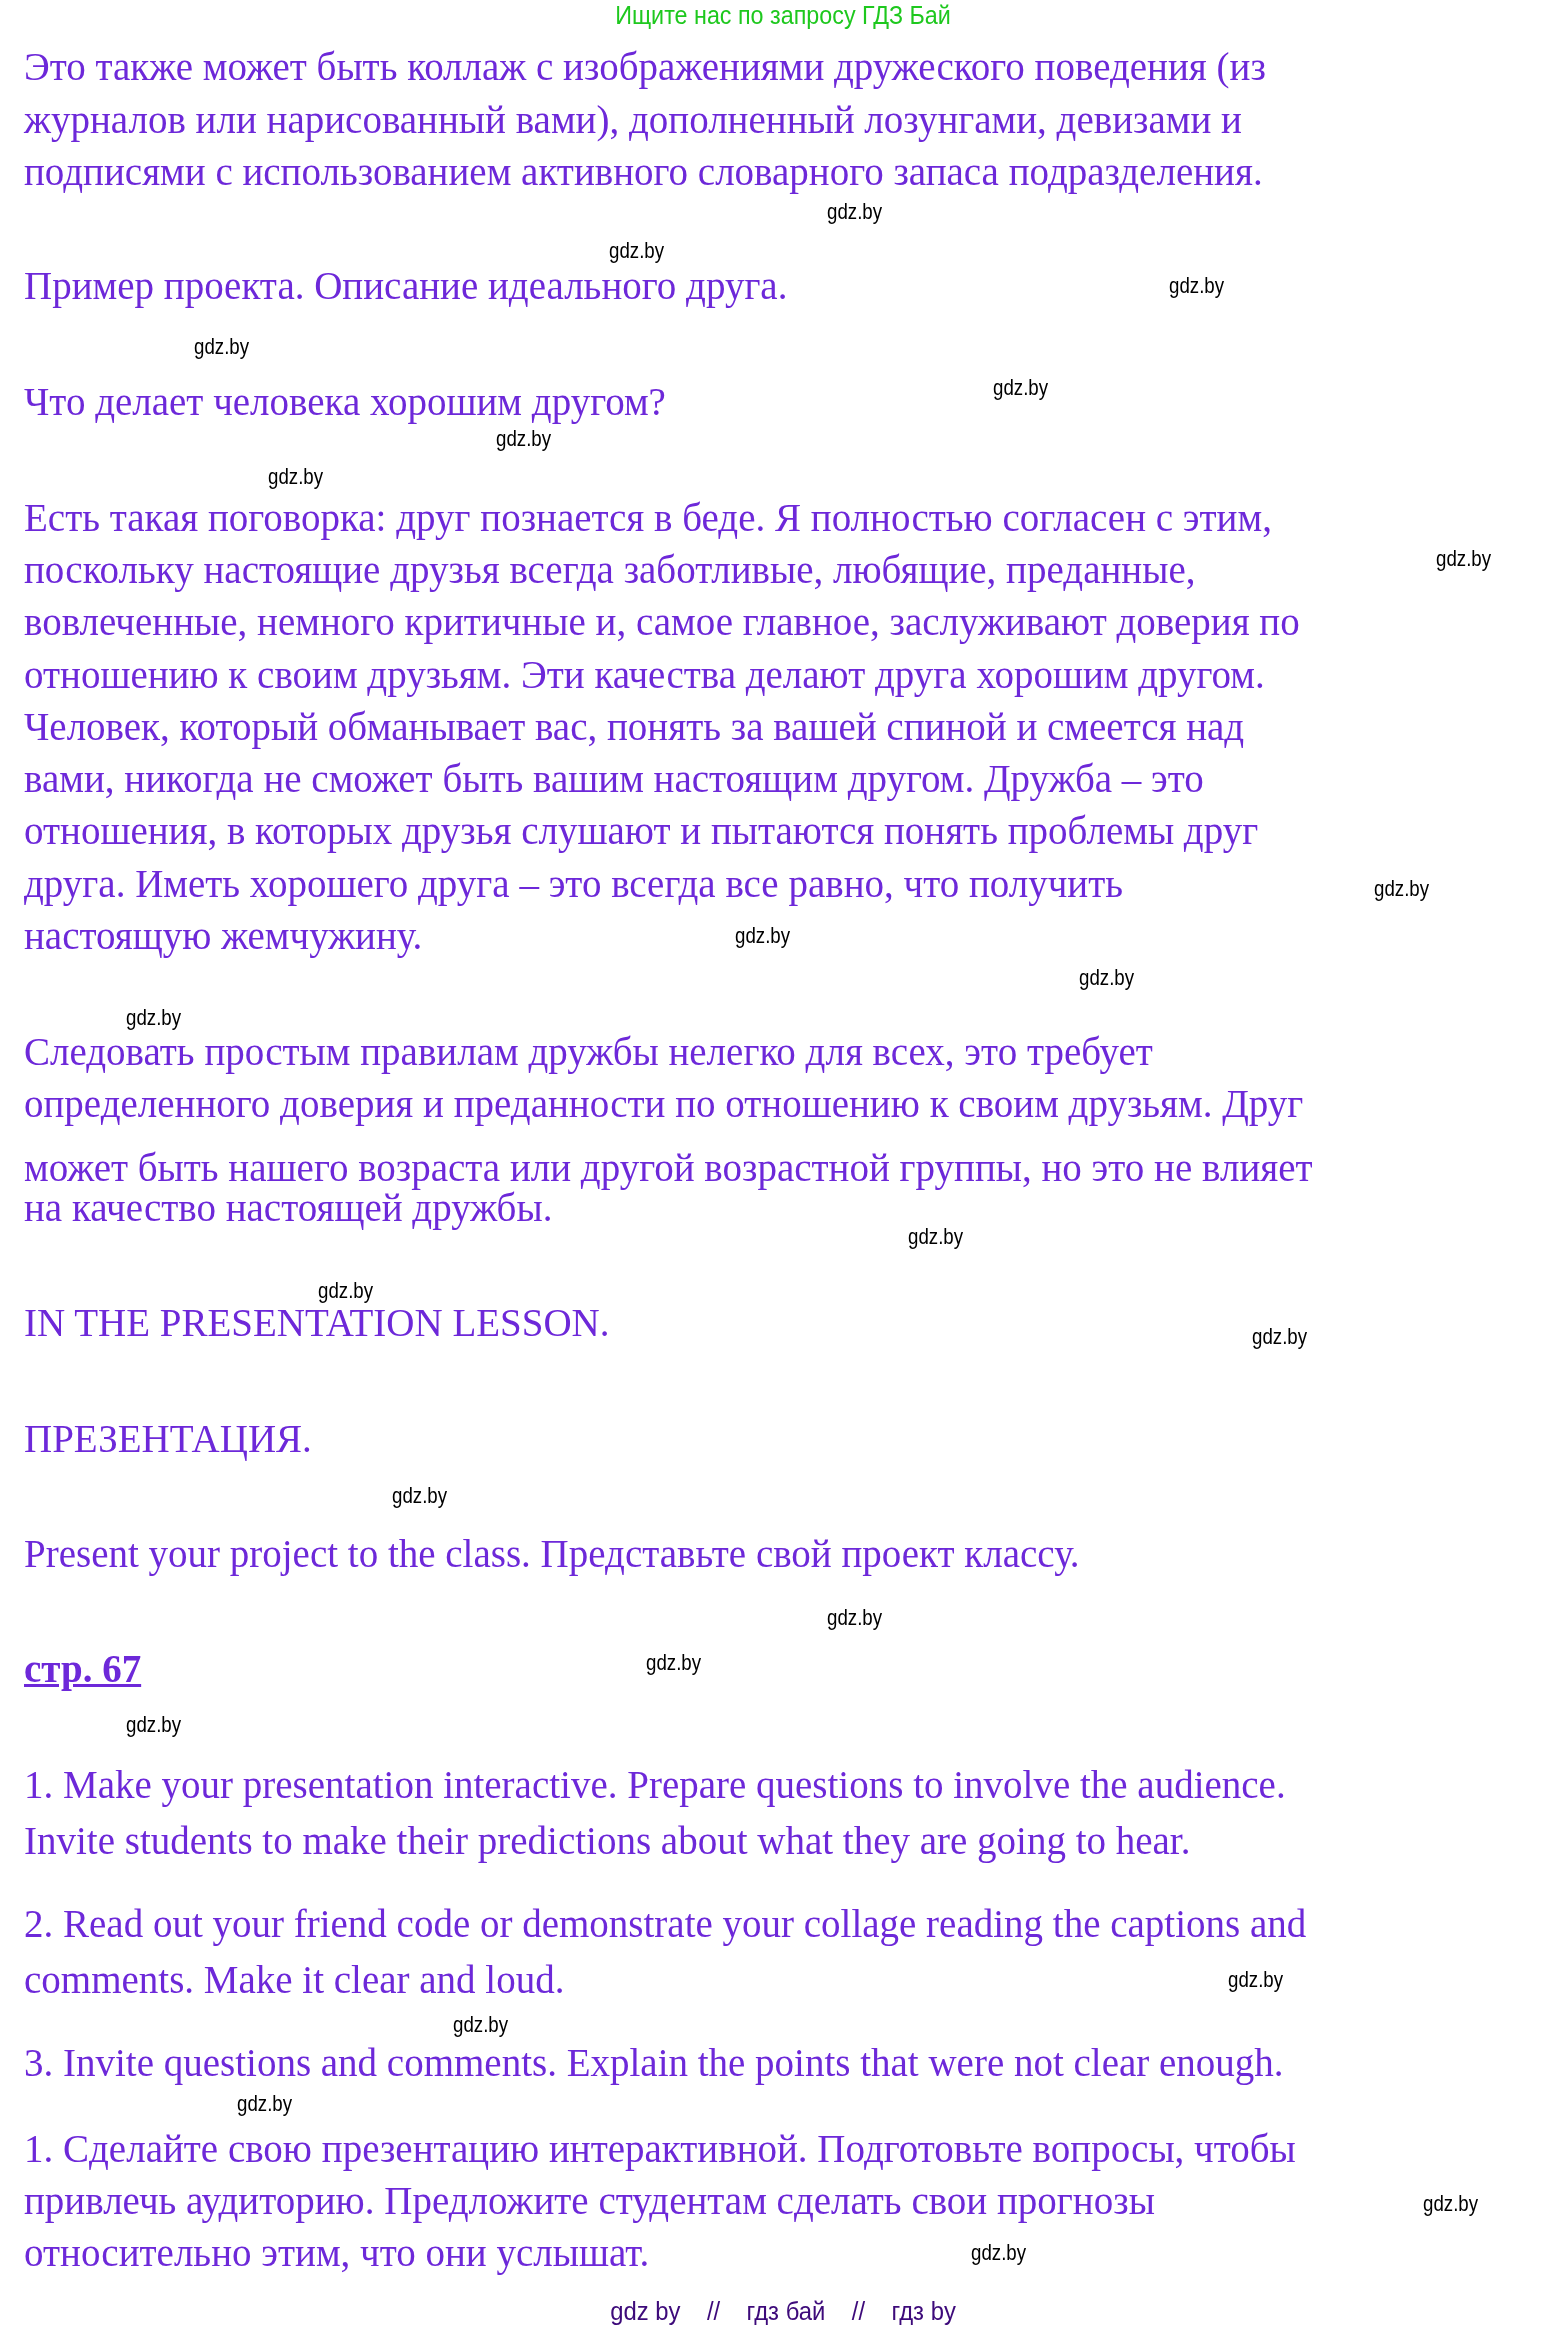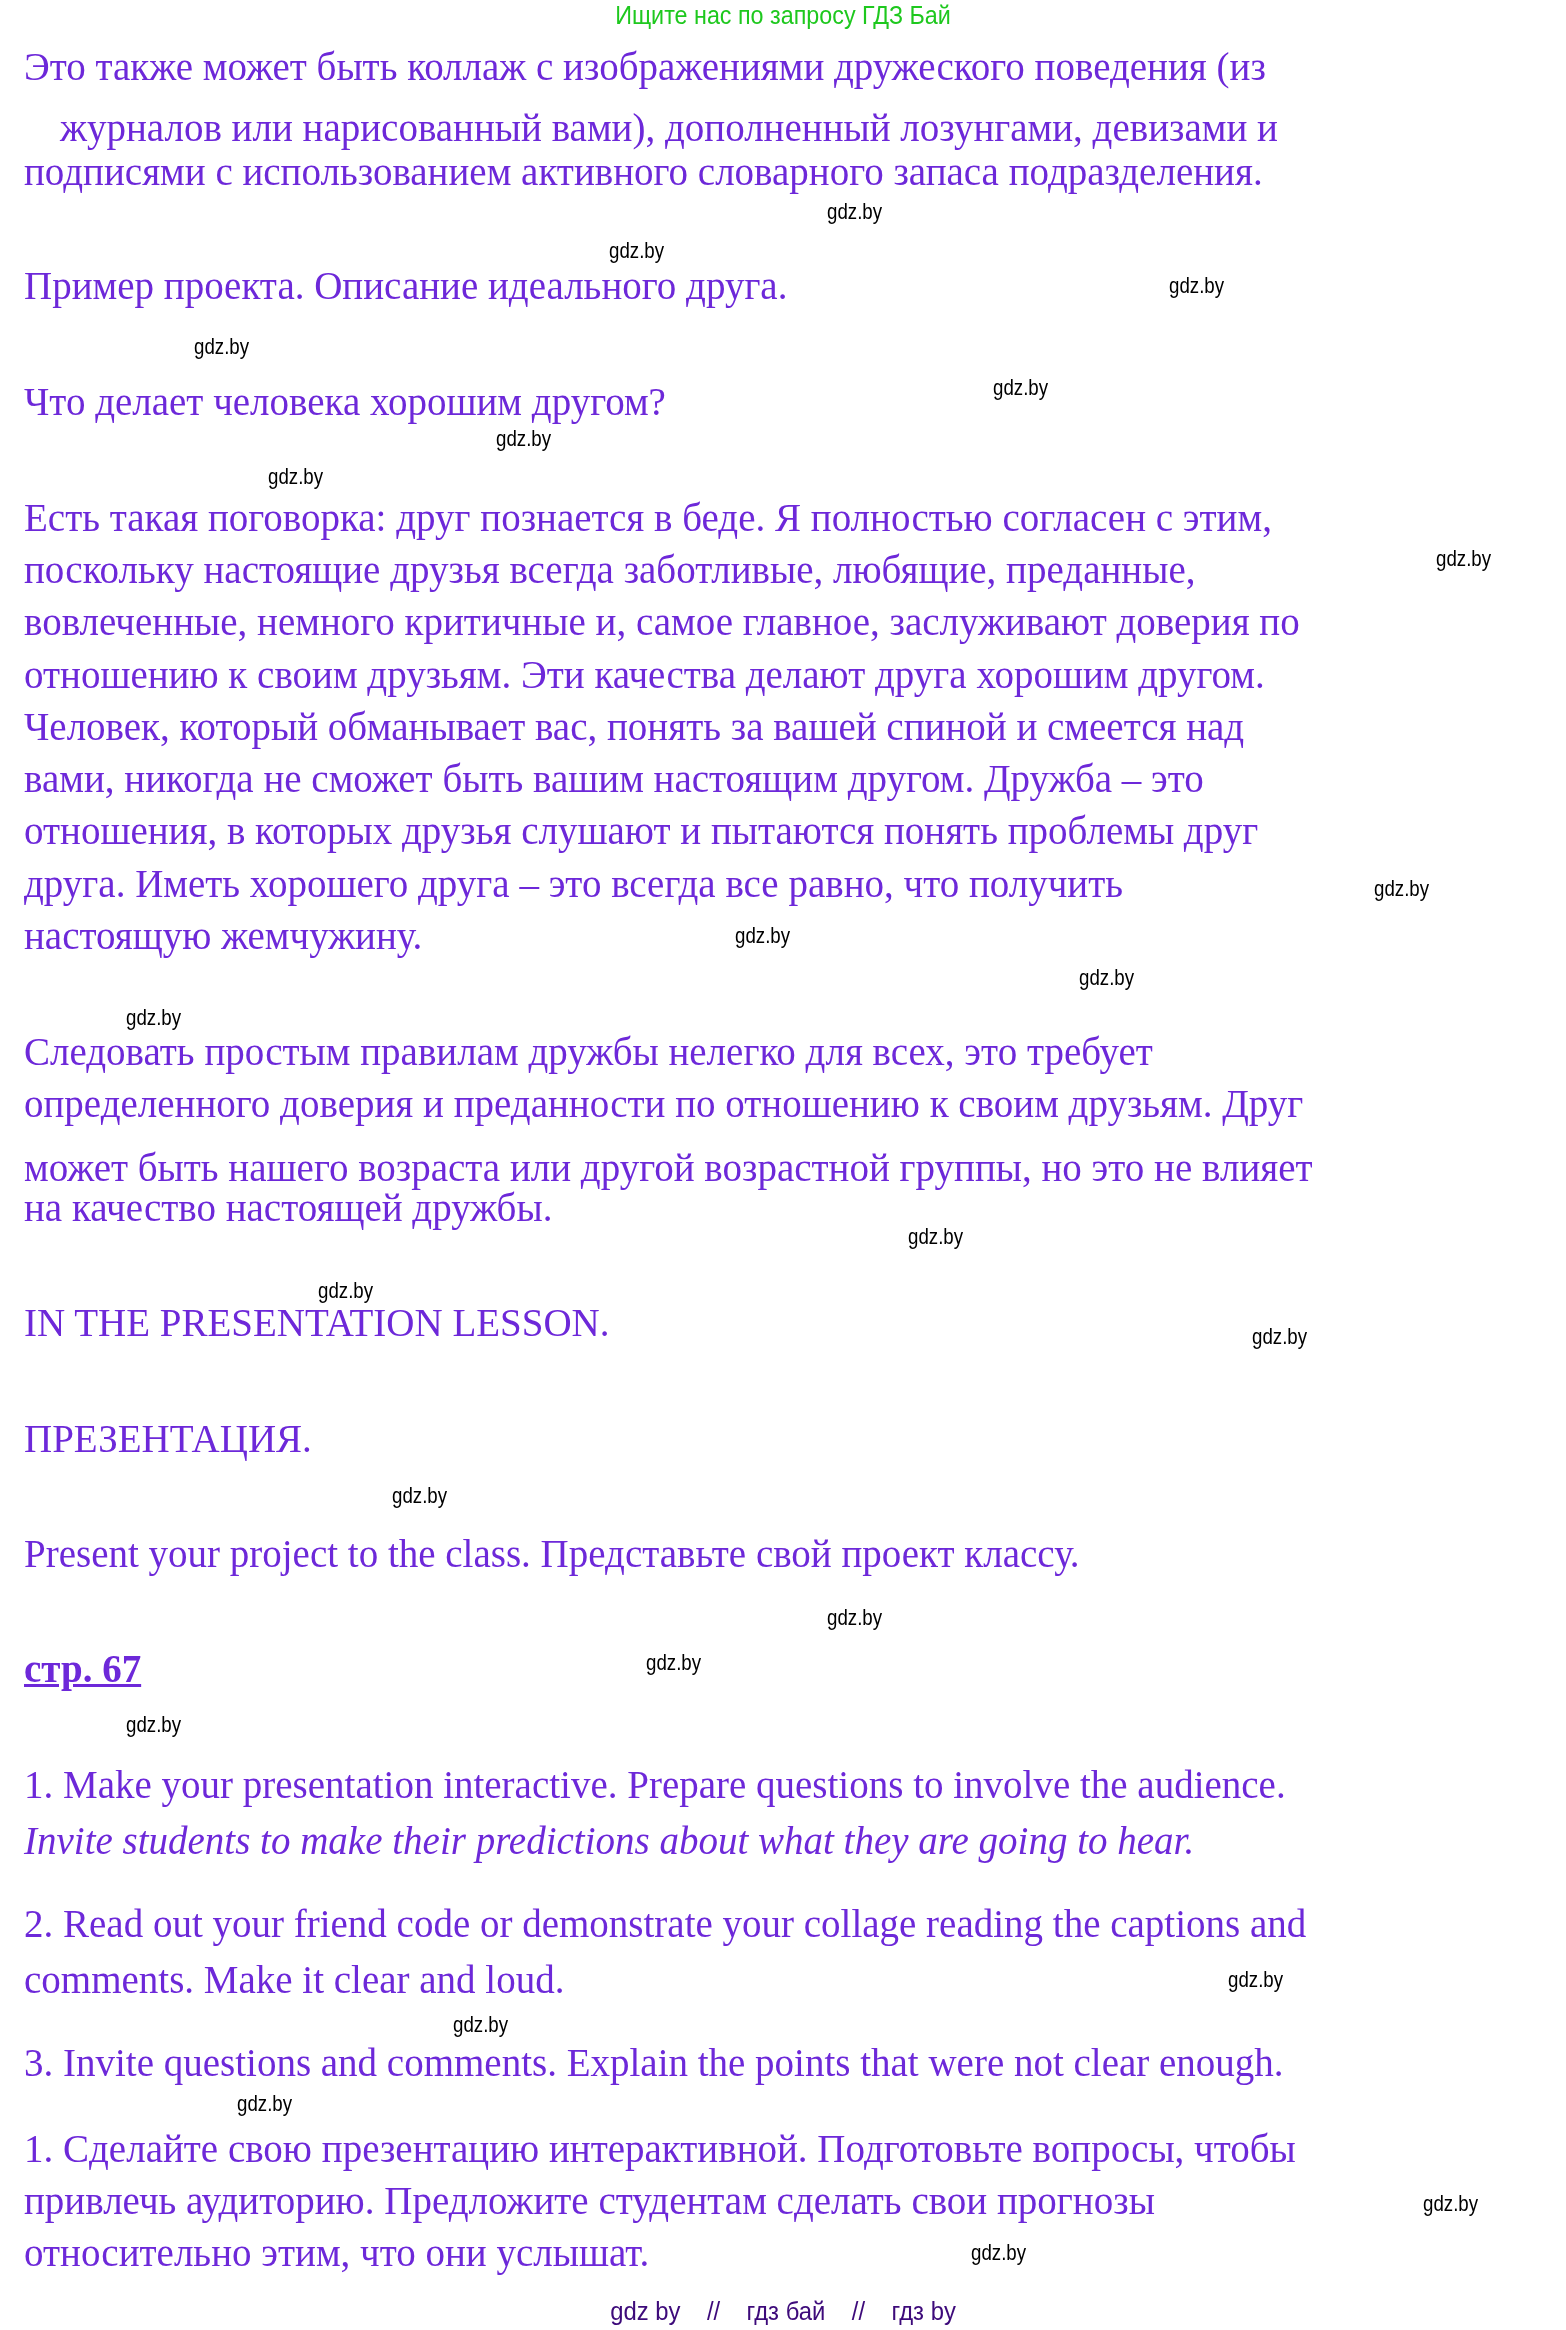--- a/index.html
+++ b/index.html
@@ -24,21 +24,21 @@
     line-height: 31px; transform: scaleX(0.9); transform-origin: center top;
   }
   .footer span { margin: 0 11px; }
 </style>
 </head>
 <body>
 
 <div class="top-banner">Ищите нас по запросу ГДЗ Бай</div>
 
 <div class="txt" style="top:44px;">Это также может быть коллаж с изображениями дружеского поведения (из</div>
-<div class="txt" style="top:105px;margin-left:36px;">журналов или нарисованный вами), дополненный лозунгами, девизами и</div>
+<div class="txt" style="top:97px;">журналов или нарисованный вами), дополненный лозунгами, девизами и</div>
 <div class="txt" style="top:149px;">подписями с использованием активного словарного запаса подразделения.</div>
 
 <div class="txt" style="top:263px;">Пример проекта. Описание идеального друга.</div>
 <div class="txt" style="top:379px;">Что делает человека хорошим другом?</div>
 
 <div class="txt" style="top:495px;">Есть такая поговорка: друг познается в беде. Я полностью согласен с этим,</div>
 <div class="txt" style="top:547px;">поскольку настоящие друзья всегда заботливые, любящие, преданные,</div>
 <div class="txt" style="top:599px;">вовлеченные, немного критичные и, самое главное, заслуживают доверия по</div>
 <div class="txt" style="top:652px;">отношению к своим друзьям. Эти качества делают друга хорошим другом.</div>
 <div class="txt" style="top:704px;">Человек, который обманывает вас, понять за вашей спиной и смеется над</div>
@@ -51,21 +51,21 @@
 <div class="txt" style="top:1081px;">определенного доверия и преданности по отношению к своим друзьям. Друг</div>
 <div class="txt" style="top:1133px;margin-top:12px;">может быть нашего возраста или другой возрастной группы, но это не влияет</div>
 <div class="txt" style="top:1185px;">на качество настоящей дружбы.</div>
 
 <div class="txt" style="top:1300px;">IN THE PRESENTATION LESSON.</div>
 <div class="txt" style="top:1416px;">ПРЕЗЕНТАЦИЯ.</div>
 <div class="txt" style="top:1531px;">Present your project to the class. Представьте свой проект классу.</div>
 <div class="txt bold" style="top:1646px;">стр. 67</div>
 
 <div class="txt" style="top:1762px;">1. Make your presentation interactive. Prepare questions to involve the audience.</div>
-<div class="txt" style="top:1818px;font-style:italic;">Invite students to make their predictions about what they are going to hear.</div>
+<div class="txt" style="top:1818px;">Invite students to make their predictions about what they are going to hear.</div>
 <div class="txt" style="top:1901px;">2. Read out your friend code or demonstrate your collage reading the captions and</div>
 <div class="txt" style="top:1957px;">comments. Make it clear and loud.</div>
 <div class="txt" style="top:2040px;">3. Invite questions and comments. Explain the points that were not clear enough.</div>
 
 <div class="txt" style="top:2126px;">1. Сделайте свою презентацию интерактивной. Подготовьте вопросы, чтобы</div>
 <div class="txt" style="top:2178px;">привлечь аудиторию. Предложите студентам сделать свои прогнозы</div>
 <div class="txt" style="top:2230px;">относительно этим, что они услышат.</div>
 
 <div class="wm" style="left:827px; top:199px;">gdz.by</div>
 <div class="wm" style="left:609px; top:238px;">gdz.by</div>

